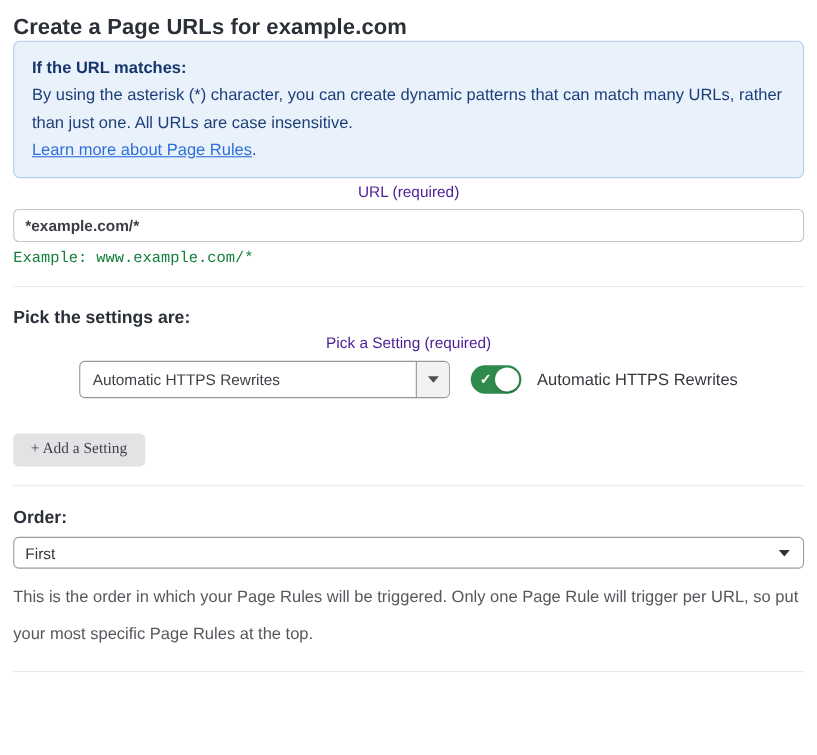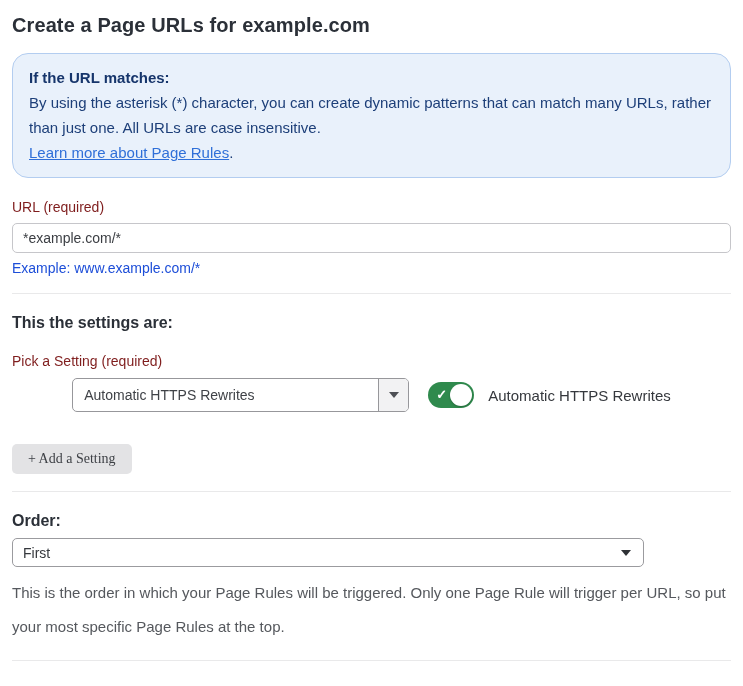--- a/index.html
+++ b/index.html
@@ -15,62 +15,65 @@
   .page-title {
     font-size: 20px;
     font-weight: 700;
     color: #2b3038;
     margin-top: 2px;
     letter-spacing: 0.1px;
   }
 
   
   .info-box {
-    margin-top: 16px;
+    margin-top: 0;
     background: #e9f1fb;
     border: 1px solid #b3cdf0;
-    border-radius: 16px;
+    border-radius: 6px;
     padding: 11px 16px 12px 16px;
     font-size: 15px;
     line-height: 25px;
     color: #1d3f79;
   }
   .info-box .info-heading {
     font-weight: 700;
     color: #16356b;
   }
   .info-box a.info-link {
     color: #2f6fd8;
     text-decoration: underline;
     cursor: pointer;
   }
 
   
   .field-label {
-    margin-top: 21px;
-    font-size: 14px;
-    color: #7f1d1d;
+    margin-top: 4px;
+    font-size: 14px;
+    color: #4c1d95;
+    text-align: center;
   }
   .text-input {
     margin-top: 8px;
     width: 719px;
     height: 30px;
     border: 1px solid #c6c6ca;
     border-radius: 5px;
     padding: 0 10px;
     font-size: 14px;
     font-family: "Liberation Sans", sans-serif;
     color: #3b3e43;
     background: #fff;
     outline: none;
+    font-weight: bold;
   }
   .field-hint {
     margin-top: 7px;
     font-size: 14px;
-    color: #1d4ed8;
+    color: #15803d;
+    font-family: Liberation Mono, monospace;
   }
 
   .divider {
     border: none;
     border-top: 1px solid #e9e9ea;
     margin-top: 17px;
   }
 
   .section-heading {
     margin-top: 20px;
@@ -174,21 +177,21 @@
   }
   .add-setting-btn {
     margin-top: 32px;
     background: #e3e3e5;
     color: #3c3f44;
   }
 
   
   .order-select {
     margin-top: 8px;
-    width: 632px;
+    width: 719px;
     height: 29px;
     border: 1px solid #9b9b9f;
     border-radius: 5px;
     background: #fff;
     display: flex;
     align-items: center;
     padding: 0 12px 0 10px;
     cursor: pointer;
   }
   .order-select .select-value {
@@ -224,21 +227,21 @@
     <div class="info-body">By using the asterisk (*) character, you can create dynamic patterns that can match many URLs, rather than just one. All URLs are case insensitive.</div>
     <div><a class="info-link">Learn more about Page Rules</a><span>.</span></div>
   </div>
 
   <div class="field-label">URL (required)</div>
   <input class="text-input" type="text" value="*example.com/*" style="">
   <div class="field-hint">Example: www.example.com/*</div>
 
   <hr class="divider">
 
-  <div class="section-heading">This the settings are:</div>
+  <div class="section-heading">Pick the settings are:</div>
 
   <div class="field-label">Pick a Setting (required)</div>
 
   <div class="picker-row">
     <div class="setting-picker">
       <div class="picker-value">Automatic HTTPS Rewrites</div>
       <div class="picker-arrow-btn">
         <span class="caret-down"></span>
       </div>
     </div>

